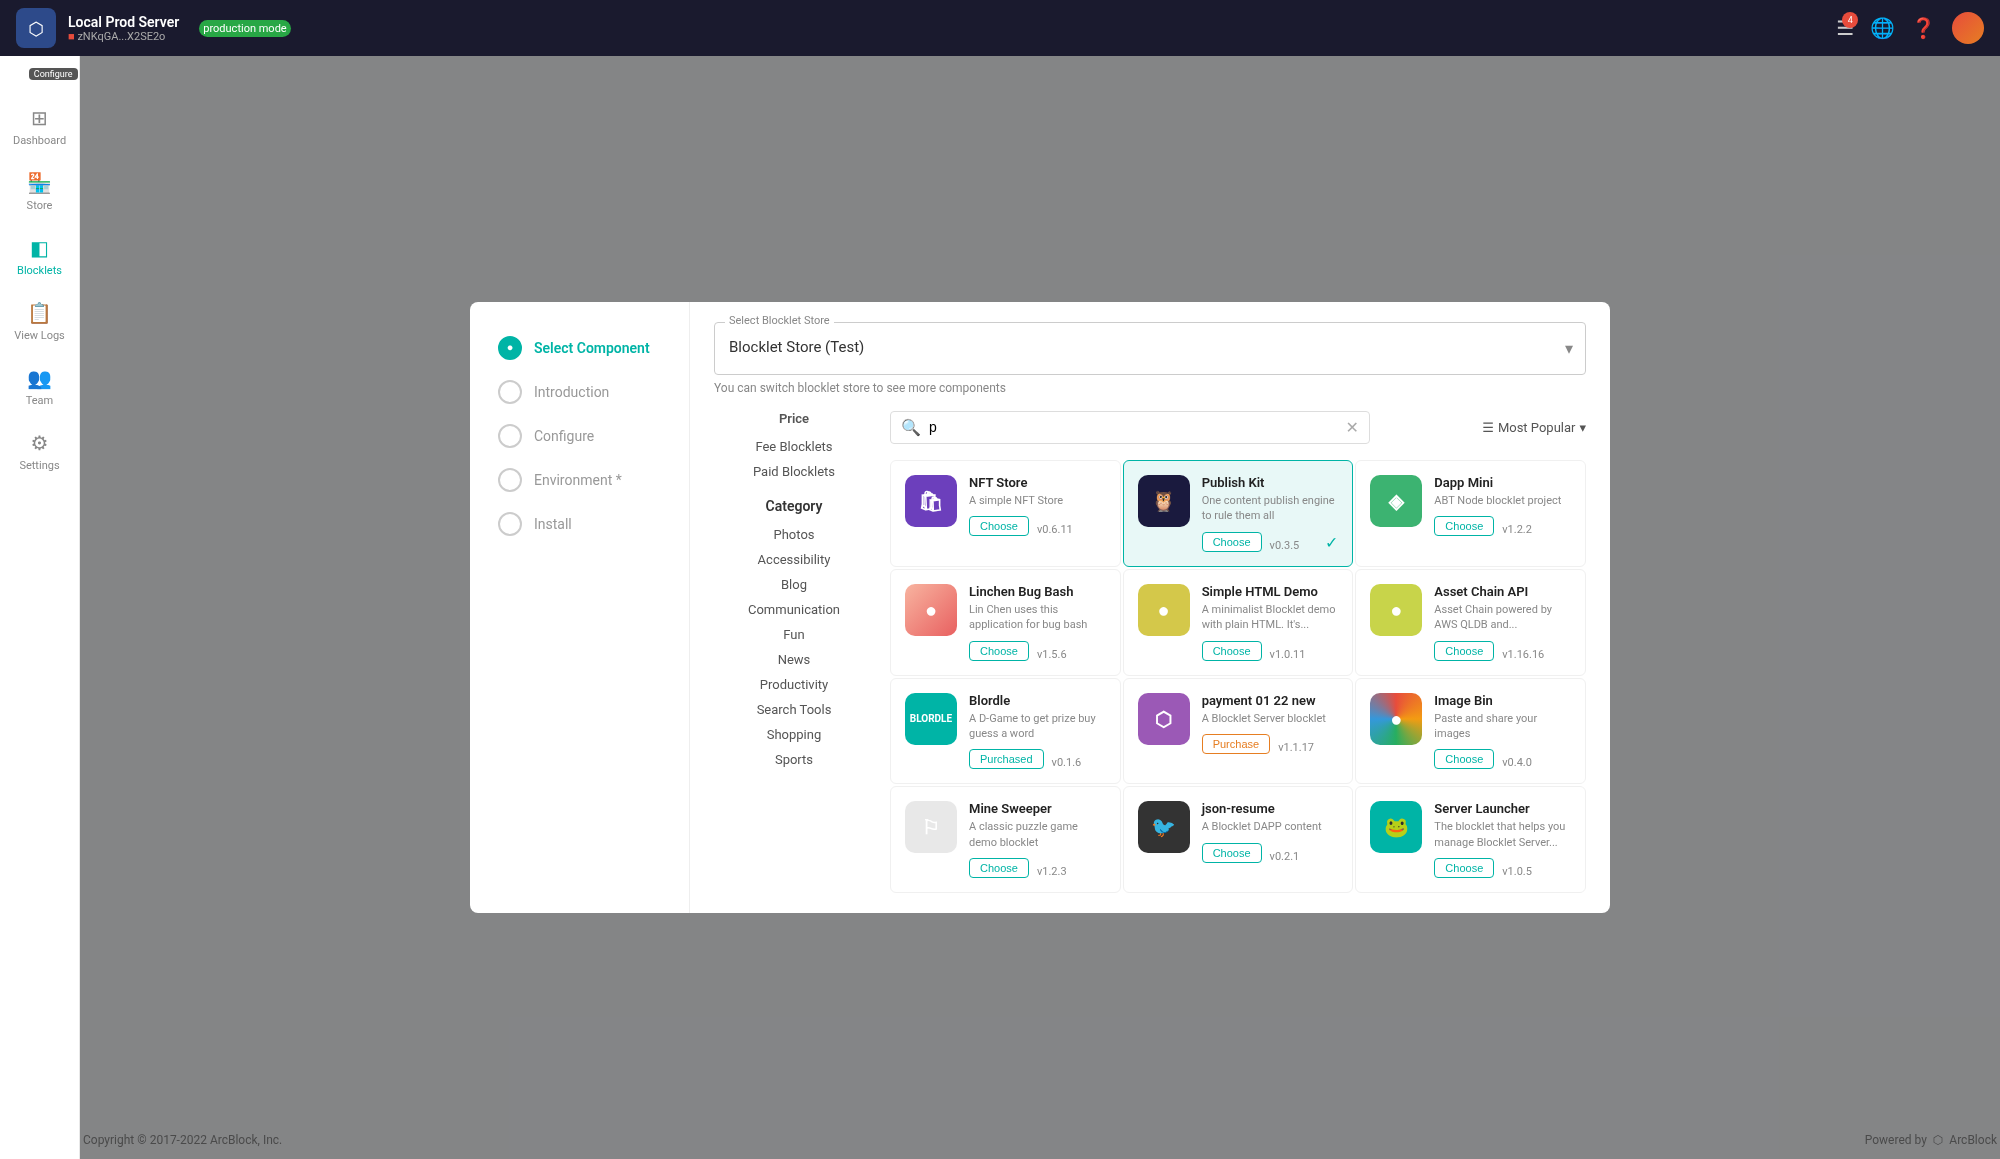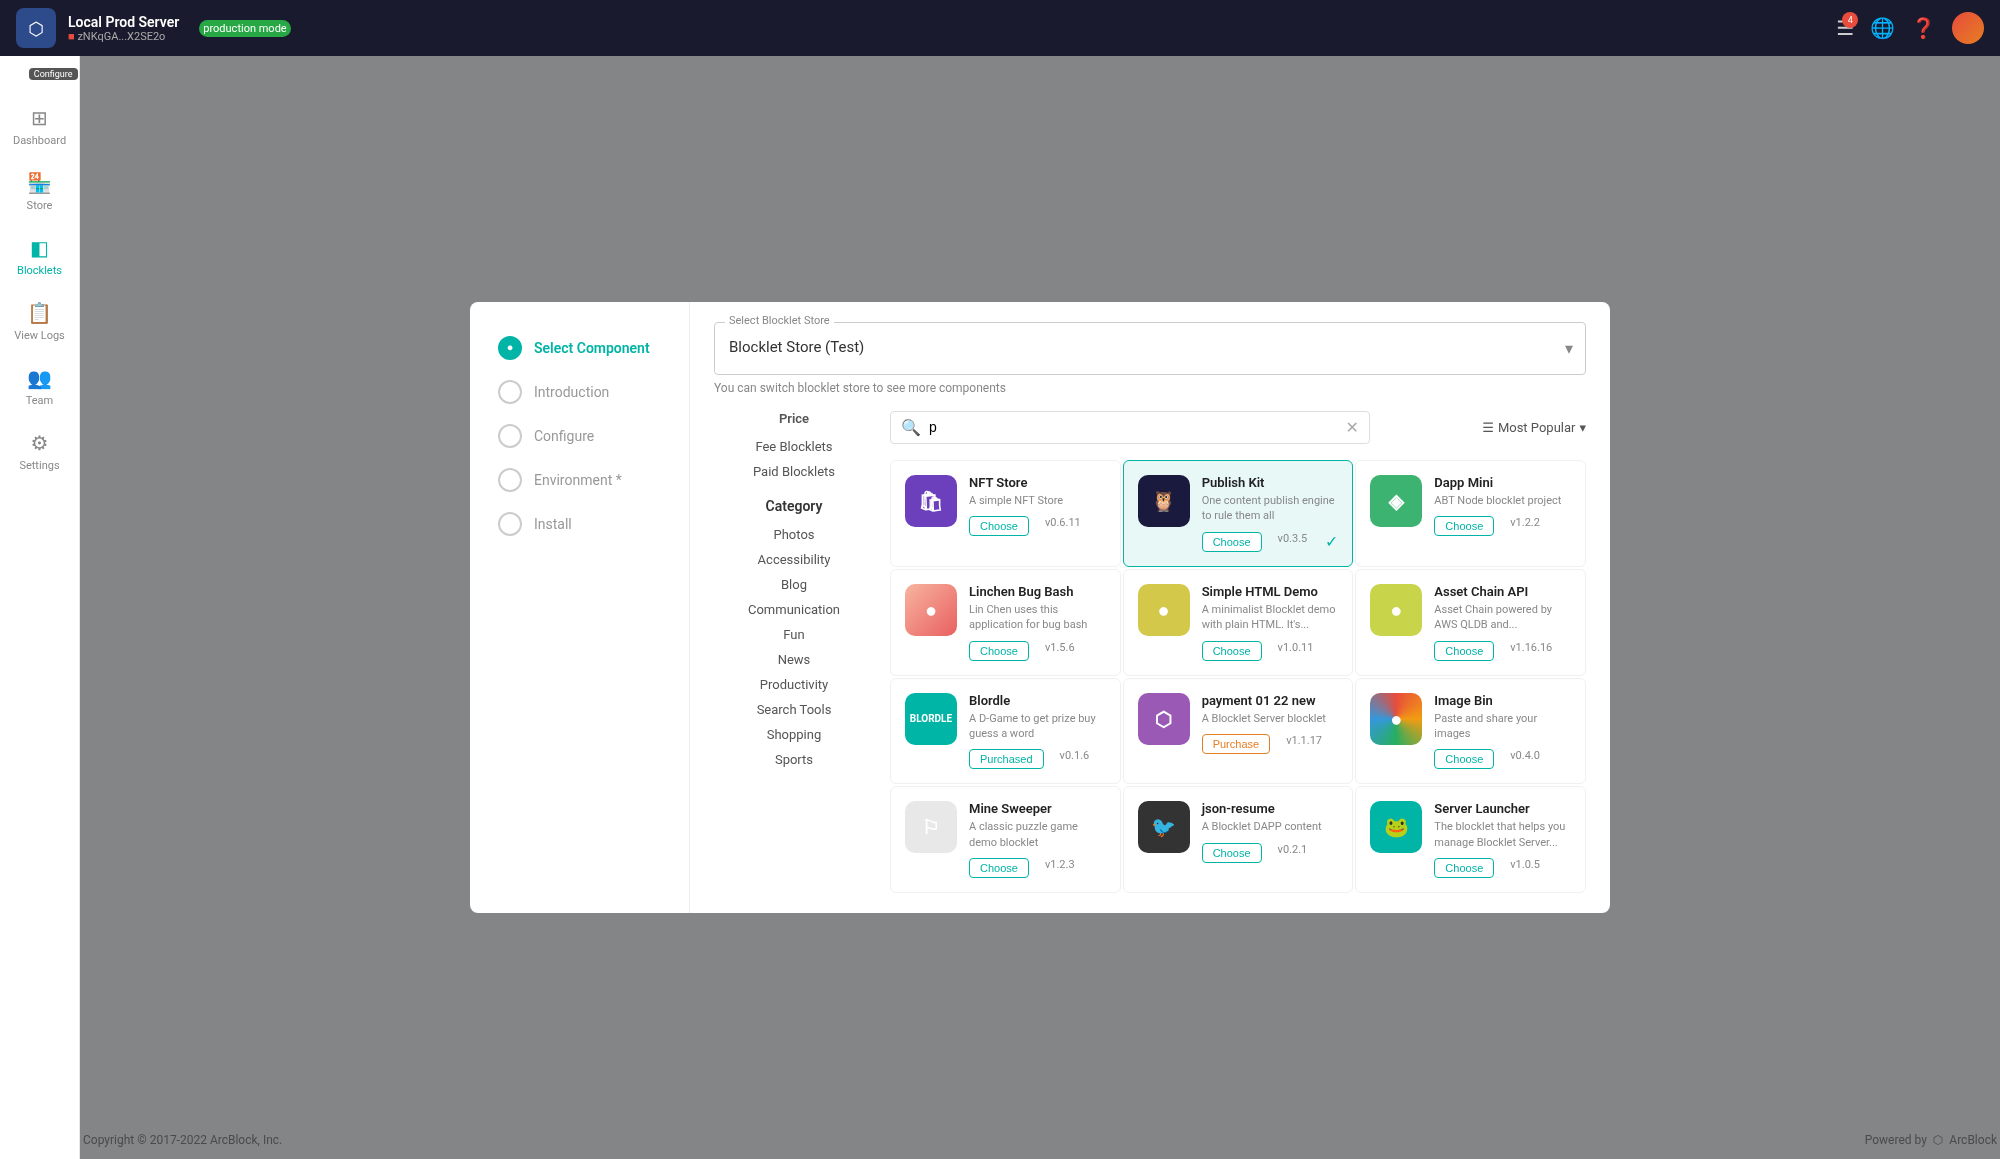--- a/index.html
+++ b/index.html
@@ -72,21 +72,21 @@
     .sort-btn { display: flex; align-items: center; gap: 4px; color: #555; font-size: 13px; cursor: pointer; }
 
     
     .blocklet-grid { display: grid; grid-template-columns: 1fr 1fr 1fr; gap: 2px; }
     .blocklet-card { border: 1px solid #f0f0f0; border-radius: 6px; padding: 14px; display: flex; align-items: flex-start; gap: 12px; background: white; }
     .blocklet-card.highlighted { background: #e8f8f7; border-color: #00b4a6; }
     .blocklet-icon { width: 52px; height: 52px; border-radius: 8px; flex-shrink: 0; display: flex; align-items: center; justify-content: center; font-size: 22px; overflow: hidden; }
     .blocklet-info { flex: 1; min-width: 0; }
     .blocklet-name { font-size: 13px; font-weight: 600; color: #222; margin-bottom: 3px; }
     .blocklet-desc { font-size: 11px; color: #888; line-height: 1.4; margin-bottom: 8px; }
-    .blocklet-actions { display: flex; align-items: flex-start; gap: 16px; }
+    .blocklet-actions { display: flex; align-items: flex-end; gap: 8px; }
     .btn-choose { background: white; border: 1px solid #00b4a6; color: #00b4a6; font-size: 11px; padding: 3px 10px; border-radius: 4px; cursor: pointer; flex-shrink: 0; }
     .btn-purchase { background: white; border: 1px solid #e67e22; color: #e67e22; font-size: 11px; padding: 3px 10px; border-radius: 4px; cursor: pointer; flex-shrink: 0; }
     .btn-purchased { background: white; border: 1px solid #00b4a6; color: #00b4a6; font-size: 11px; padding: 3px 10px; border-radius: 4px; cursor: pointer; flex-shrink: 0; }
     .version-tag { font-size: 11px; color: #888; }
     .check-mark { color: #00b4a6; font-size: 16px; margin-left: auto; }
 
     
     .modal-footer { padding: 14px 24px; border-top: 1px solid #eee; display: flex; justify-content: flex-end; gap: 10px; flex-shrink: 0; }
     .btn-cancel { background: white; border: 1px solid #ddd; color: #555; padding: 8px 20px; border-radius: 4px; cursor: pointer; font-size: 14px; }
     .btn-next { background: #00b4a6; color: white; border: none; padding: 8px 24px; border-radius: 4px; cursor: pointer; font-size: 14px; font-weight: 500; }

